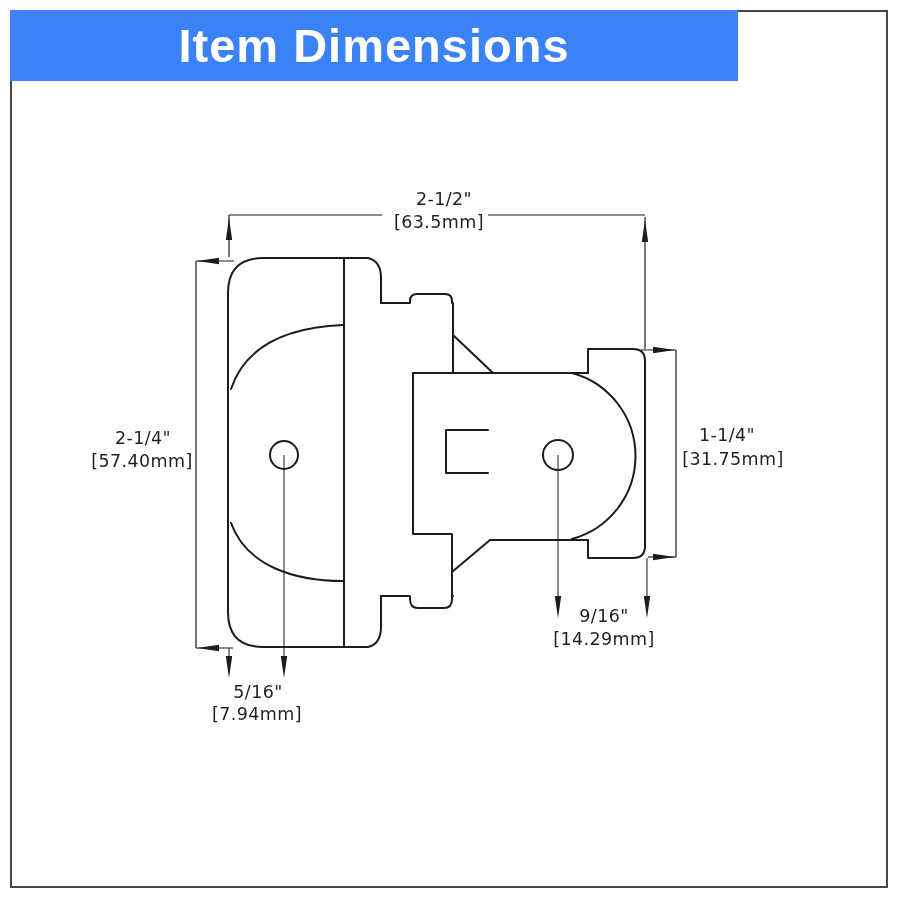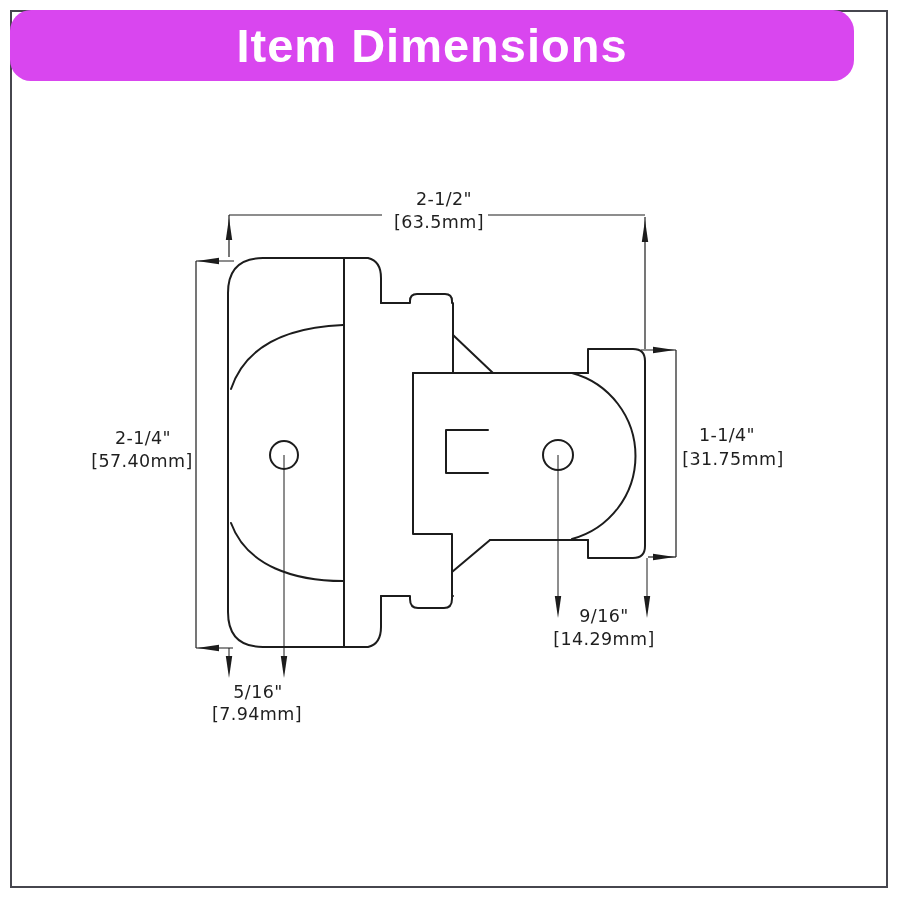--- a/index.html
+++ b/index.html
@@ -1,22 +1,22 @@
 <!DOCTYPE html>
 <html><head>
 <meta charset="utf-8">
 <style>
   html,body{margin:0;padding:0;background:#ffffff;}
   .page{position:relative;width:900px;height:900px;background:#ffffff;overflow:hidden;
         font-family:"DejaVu Sans","Liberation Sans",sans-serif;}
   .frame{position:absolute;left:10px;top:10px;width:878px;height:878px;
          border:2px solid #46464e;box-sizing:border-box;}
-  .header{position:absolute;left:10px;top:10px;width:844px;height:71px;
-          background:#d946ef;display:flex;align-items:center;justify-content:center;
-          box-sizing:border-box;border-radius:21px;}
+  .header{position:absolute;left:10px;top:10px;width:728px;height:71px;
+          background:#3b82f6;display:flex;align-items:center;justify-content:center;
+          box-sizing:border-box;}
   .header-title{color:#ffffff;font-family:"Liberation Sans","DejaVu Sans",sans-serif;
                 font-weight:bold;font-size:47px;letter-spacing:1px;}
   svg{position:absolute;left:0;top:0;}
   .outline{fill:none;stroke:#1c1c1c;stroke-width:2;stroke-linejoin:round;stroke-linecap:round;}
   .dim{fill:none;stroke:#1c1c1c;stroke-width:1.2;}
   .thin{fill:none;stroke:#1c1c1c;stroke-width:1;}
   .arrow{fill:#1c1c1c;stroke:none;}
   .dimtext{fill:#1f1f1f;font-size:17.5px;letter-spacing:0.4px;text-anchor:middle;
            font-family:"DejaVu Sans","Liberation Sans",sans-serif;}
 </style>

